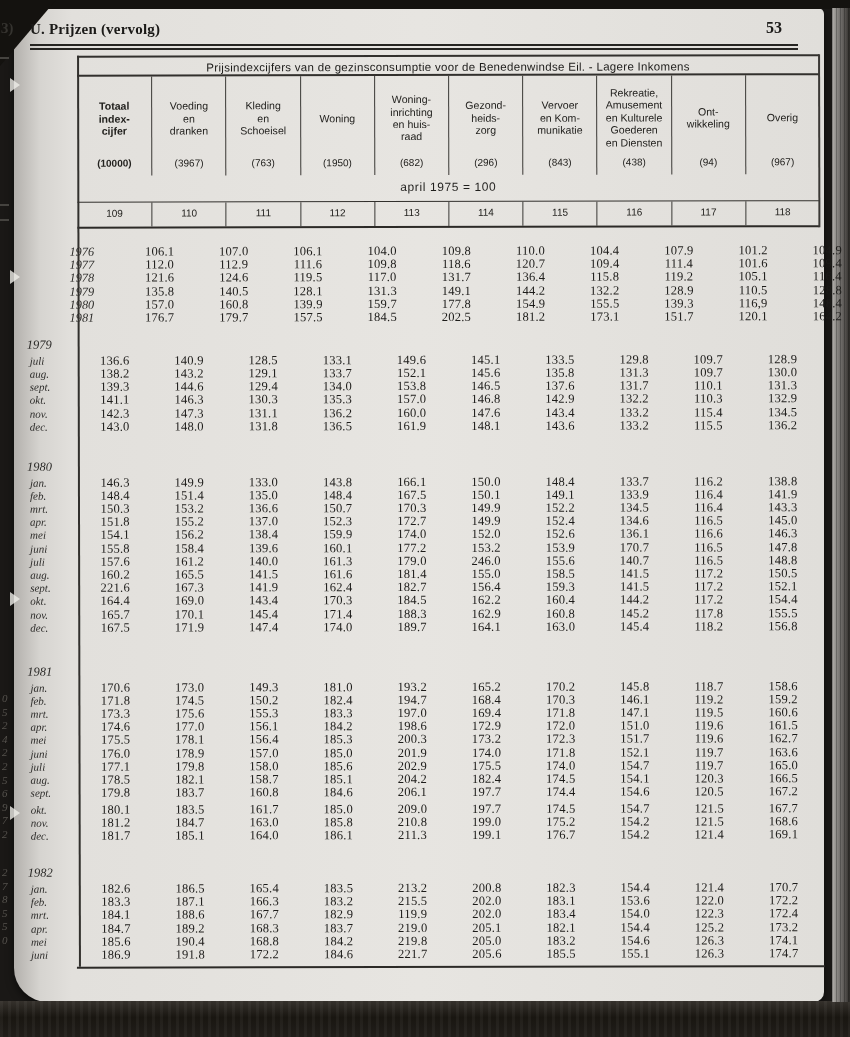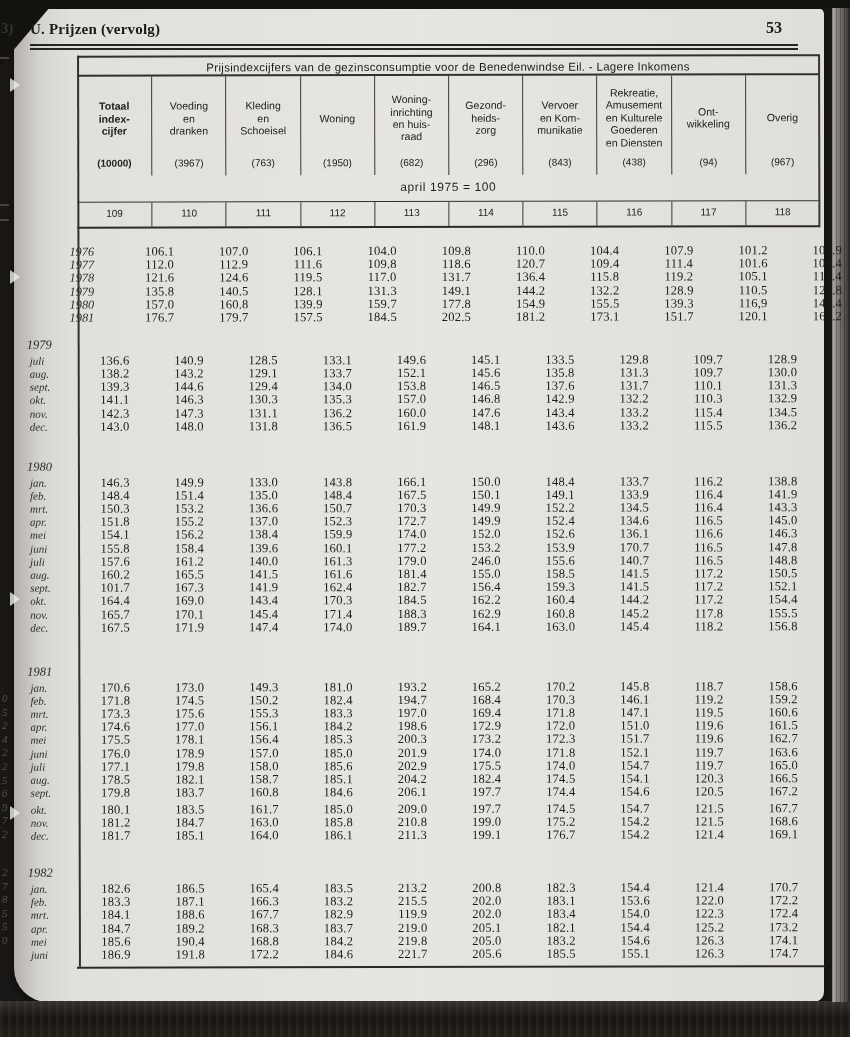--- a/index.html
+++ b/index.html
@@ -428,21 +428,21 @@
               <div class="c">161.6</div>
               <div class="c">181.4</div>
               <div class="c">155.0</div>
               <div class="c">158.5</div>
               <div class="c">141.5</div>
               <div class="c">117.2</div>
               <div class="c">150.5</div>
             </div>
             <div class="row">
               <div class="rl mon">sept.</div>
-              <div class="c">101.7</div>
+              <div class="c">221.6</div>
               <div class="c">167.3</div>
               <div class="c">141.9</div>
               <div class="c">162.4</div>
               <div class="c">182.7</div>
               <div class="c">156.4</div>
               <div class="c">159.3</div>
               <div class="c">141.5</div>
               <div class="c">117.2</div>
               <div class="c">152.1</div>
             </div>

